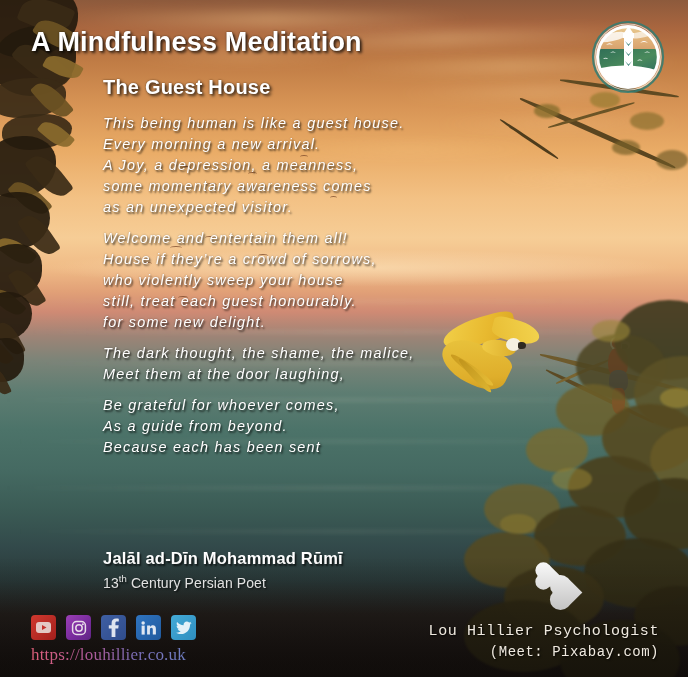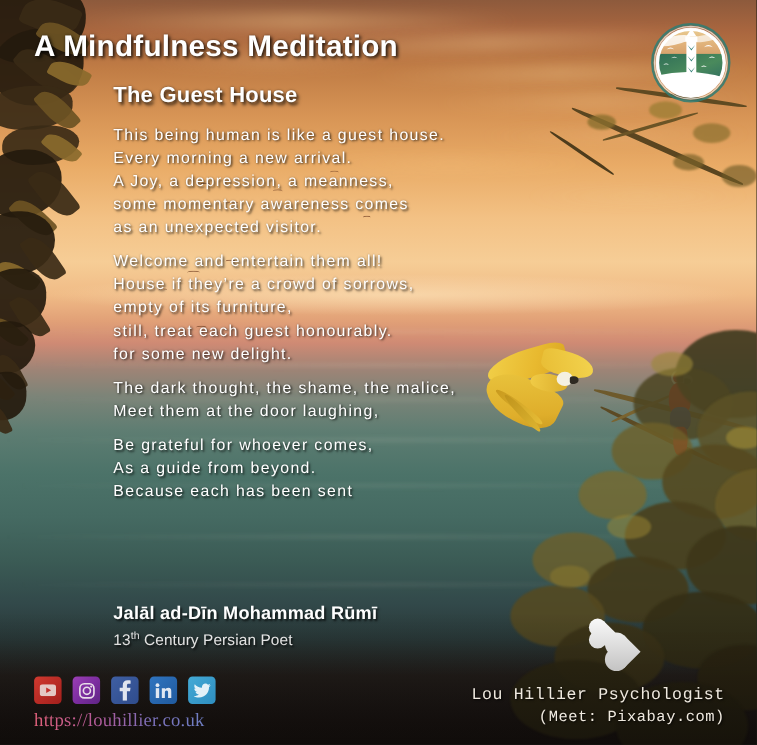--- a/index.html
+++ b/index.html
@@ -150,21 +150,21 @@
     font-size:20px; font-weight:bold; color:#ffffff;
     letter-spacing:.2px;
     text-shadow:2px 2px 3px rgba(0,0,0,.72), 0 0 2px rgba(0,0,0,.5);
     white-space:nowrap;
   }
 
   .poem {
     position:absolute; left:103px; top:113px;
     width:420px;
   }
-  .stanza { margin-bottom:10px; }
+  .stanza { margin-bottom:10px;font-style:italic; }
   .pline {
     font-size:14.4px;
     line-height:21px;
     color:#ffffff;
     letter-spacing:1.25px;
     text-shadow:1.5px 1.5px 2px rgba(0,0,0,.62), 0 0 2px rgba(0,0,0,.35);
     white-space:nowrap;
   }
 
   .author {
@@ -458,21 +458,21 @@
     <div class="stanza">
       <div class="pline">This being human is like a guest house.</div>
       <div class="pline">Every morning a new arrival.</div>
       <div class="pline">A Joy, a depression, a meanness,</div>
       <div class="pline">some momentary awareness comes</div>
       <div class="pline">as an unexpected visitor.</div>
     </div>
     <div class="stanza">
       <div class="pline">Welcome and entertain them all!</div>
       <div class="pline">House if they’re a crowd of sorrows,</div>
-      <div class="pline">empty of its furniture,</div>
+      <div class="pline">who violently sweep your house</div>
       <div class="pline">still, treat each guest honourably.</div>
       <div class="pline">for some new delight.</div>
     </div>
     <div class="stanza">
       <div class="pline">The dark thought, the shame, the malice,</div>
       <div class="pline">Meet them at the door laughing,</div>
     </div>
     <div class="stanza">
       <div class="pline">Be grateful for whoever comes,</div>
       <div class="pline">As a guide from beyond.</div>

